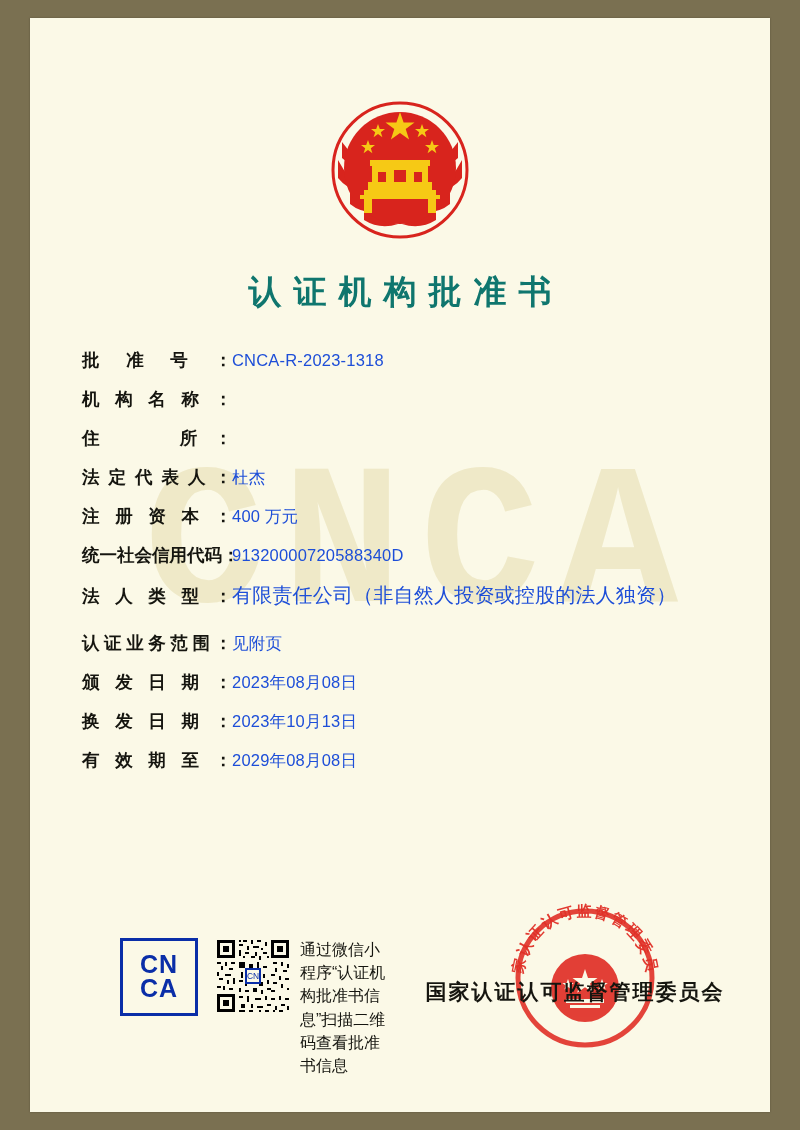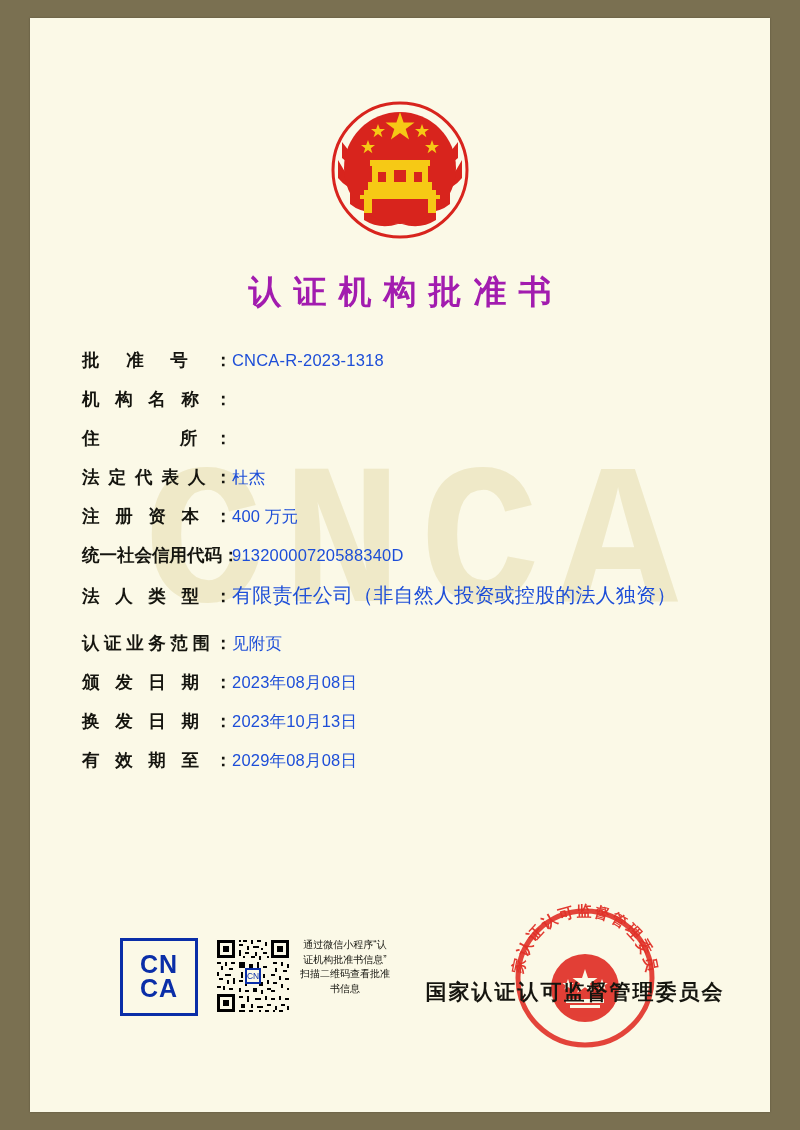--- a/index.html
+++ b/index.html
@@ -37,21 +37,21 @@
     transform:translateX(-50%);
     width:160px;height:160px;
   }
   
   .title{
     position:absolute;top:252px;left:0;width:740px;
     text-align:center;
     font-size:33px;
     letter-spacing:12px;
     font-weight:bold;
-    color:#a21caf;
+    color:#0f766e;
     text-indent:12px;
   }
   
   .fields{
     position:absolute;
     left:52px;top:330px;
     width:650px;
   }
   .row{
     display:flex;
@@ -91,24 +91,23 @@
     line-height:.95;
   }
   .cnca-logo span{font-size:25px;letter-spacing:1px;}
   .qr{
     position:absolute;left:185px;top:920px;
     width:76px;height:76px;
   }
   .qr-note{
     position:absolute;left:270px;top:920px;
     width:90px;
-    font-size:10px;
+    font-size:16px;
     line-height:1.45;
     color:#15150f;
-    text-align:center;
   }
   .seal{
     position:absolute;left:470px;top:875px;
     width:170px;height:170px;
   }
   .authority{
     position:absolute;left:370px;top:960px;
     width:350px;
     text-align:center;
     font-size:21px;

